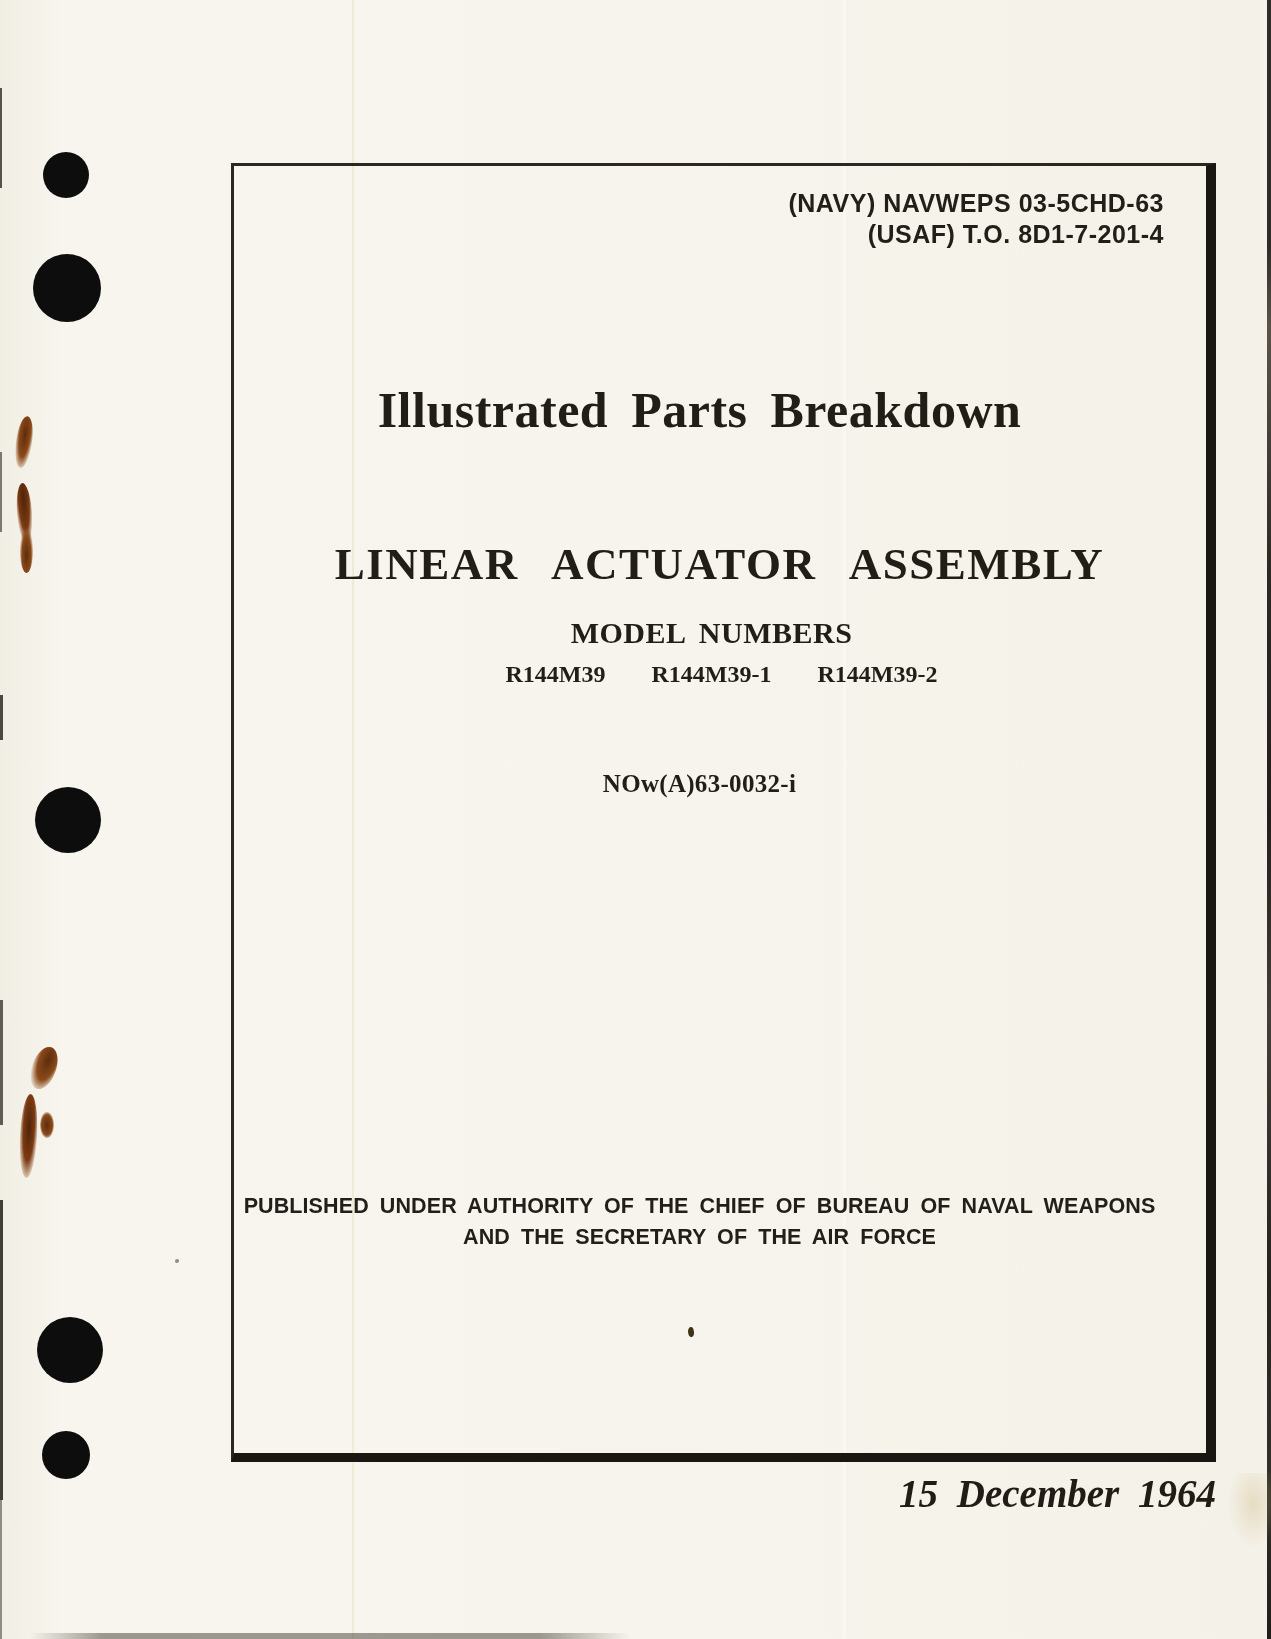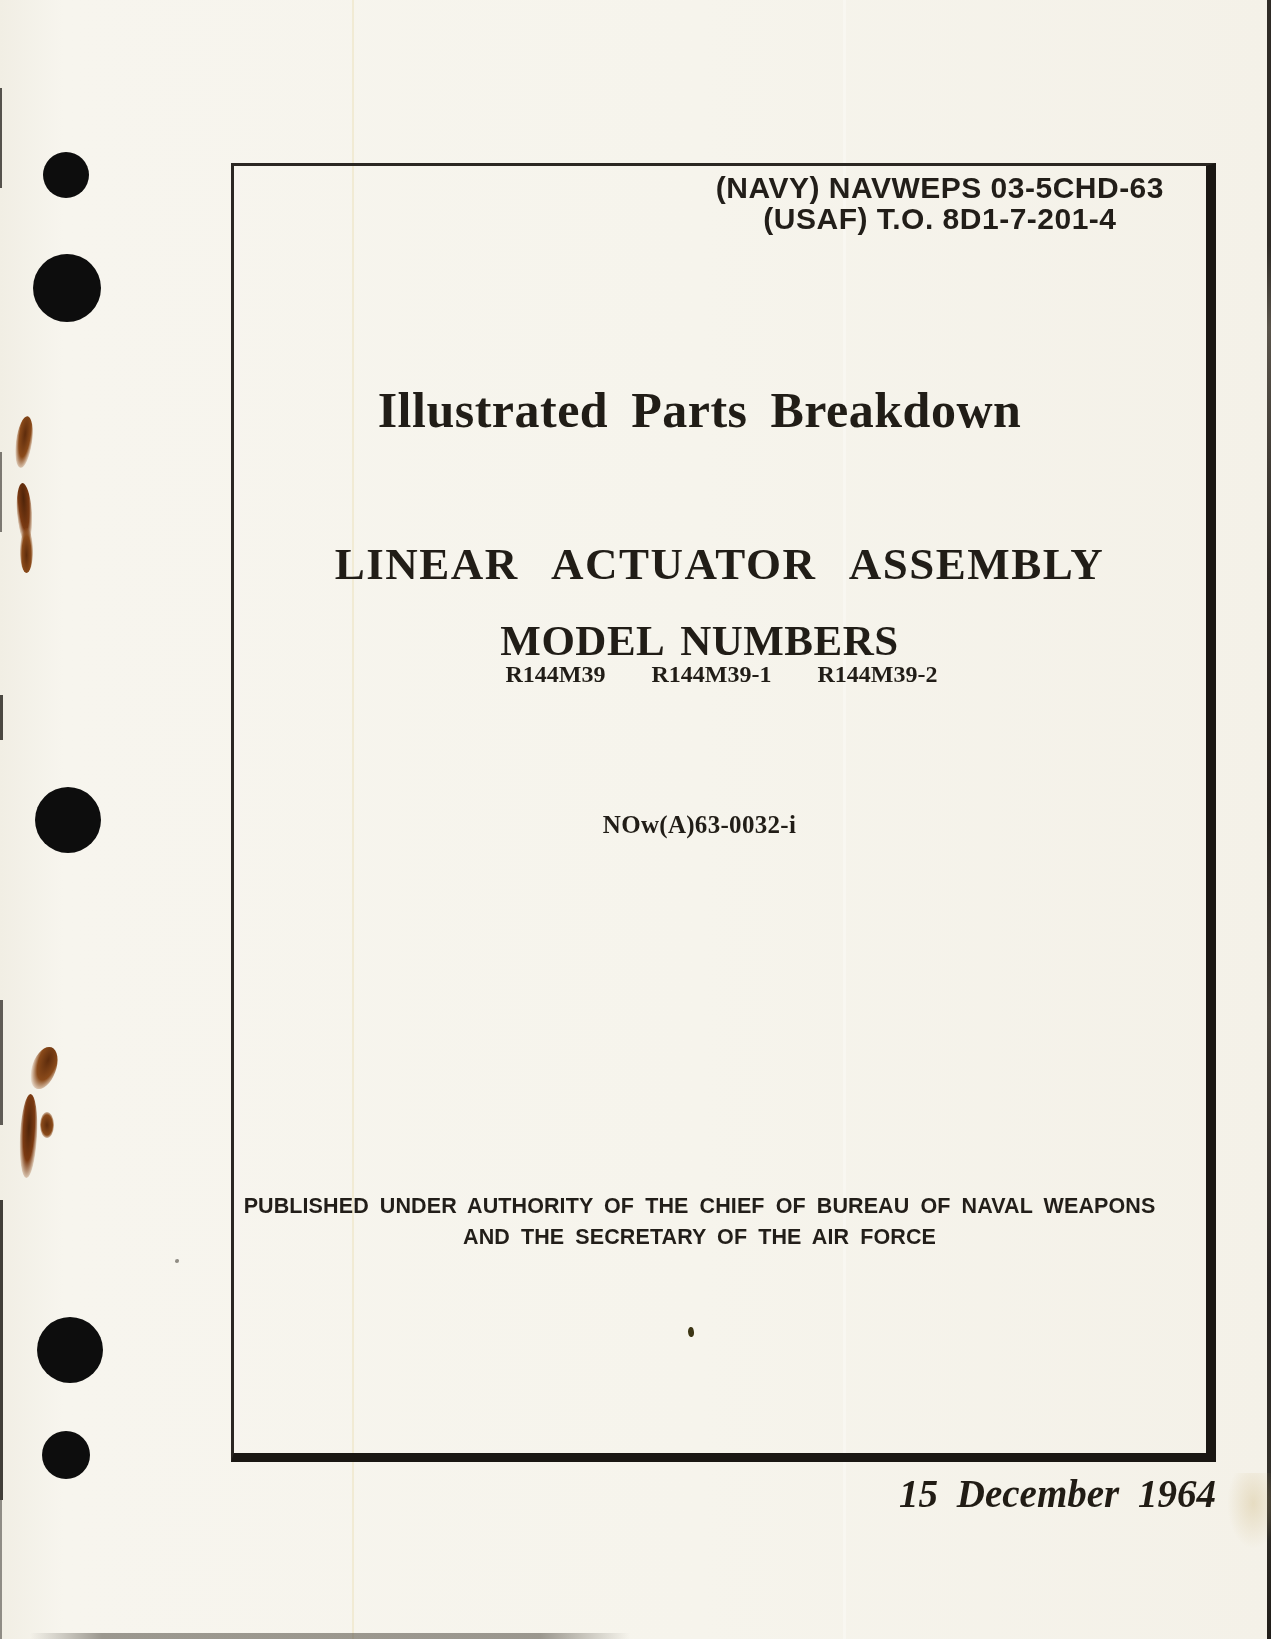--- a/index.html
+++ b/index.html
@@ -36,30 +36,30 @@
     border-top:3px solid #2b2722;
     border-left:3px solid #2b2722;
     border-right:10px solid #1a1713;
     border-bottom:9px solid #1a1713;
   }
   
   .sans{font-family:"Liberation Sans", sans-serif;font-weight:bold;color:#221e19;}
   .serif{font-family:"Liberation Serif", serif;color:#211d17;}
   .centered{position:absolute;left:231px;width:937px;text-align:center;}
   .pub-ids{
-    position:absolute;top:172px;right:107px;text-align:center;
-    font-size:30px;line-height:31px;letter-spacing:0.5px;
+    position:absolute;top:188px;right:107px;text-align:right;
+    font-size:25px;line-height:31px;letter-spacing:0.5px;
   }
   .doc-title{top:381px;font-size:50px;font-weight:700;letter-spacing:0.5px;word-spacing:10px;}
   .subject{top:538px;font-size:45px;font-weight:700;letter-spacing:1.5px;word-spacing:22px;margin-left:20px;}
-  .model-label{top:616px;font-size:43px;font-weight:700;letter-spacing:0.5px;word-spacing:6px;}
+  .model-label{top:616px;font-size:30px;font-weight:700;letter-spacing:0.5px;word-spacing:6px;padding-left:12px;}
   .models{top:661px;font-size:24px;font-weight:700;margin-left:22px;}
   .models span{margin:0 23px;}
   .category{top:726px;font-size:31px;font-weight:700;word-spacing:9px;}
-  .contract{top:770px;font-size:25px;font-weight:700;letter-spacing:0.3px;margin-top:41px;}
+  .contract{top:770px;font-size:25px;font-weight:700;letter-spacing:0.3px;}
   .supersedes{top:1035px;font-size:21px;line-height:33px;word-spacing:5px;letter-spacing:0.2px;}
   .authority{top:1191px;font-size:21.5px;line-height:31px;word-spacing:5px;letter-spacing:0.1px;}
   .issue-date{
     position:absolute;top:1471px;right:55px;
     font-size:39px;font-style:italic;font-weight:700;
     word-spacing:9px;color:#211c15;
   }
   .speck{position:absolute;border-radius:60% 40% 55% 45%;}
   .blotch{
     position:absolute;right:0;top:1473px;width:44px;height:76px;

